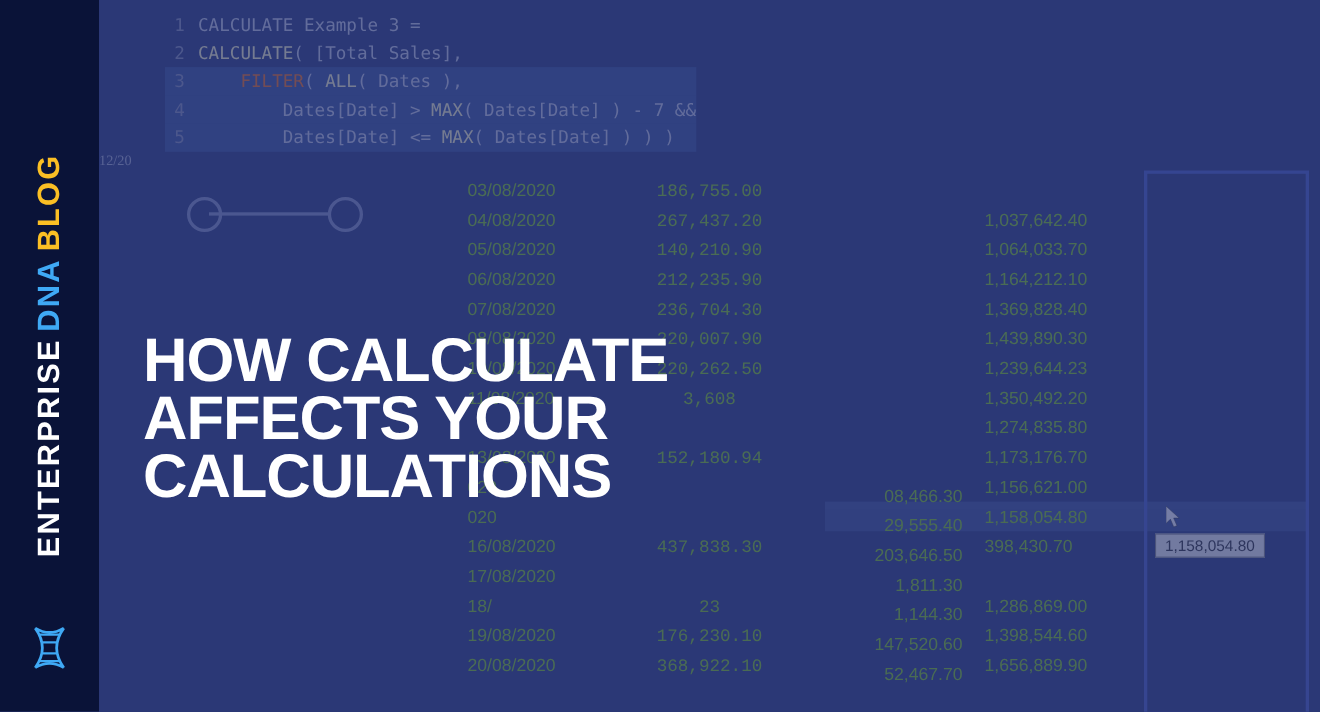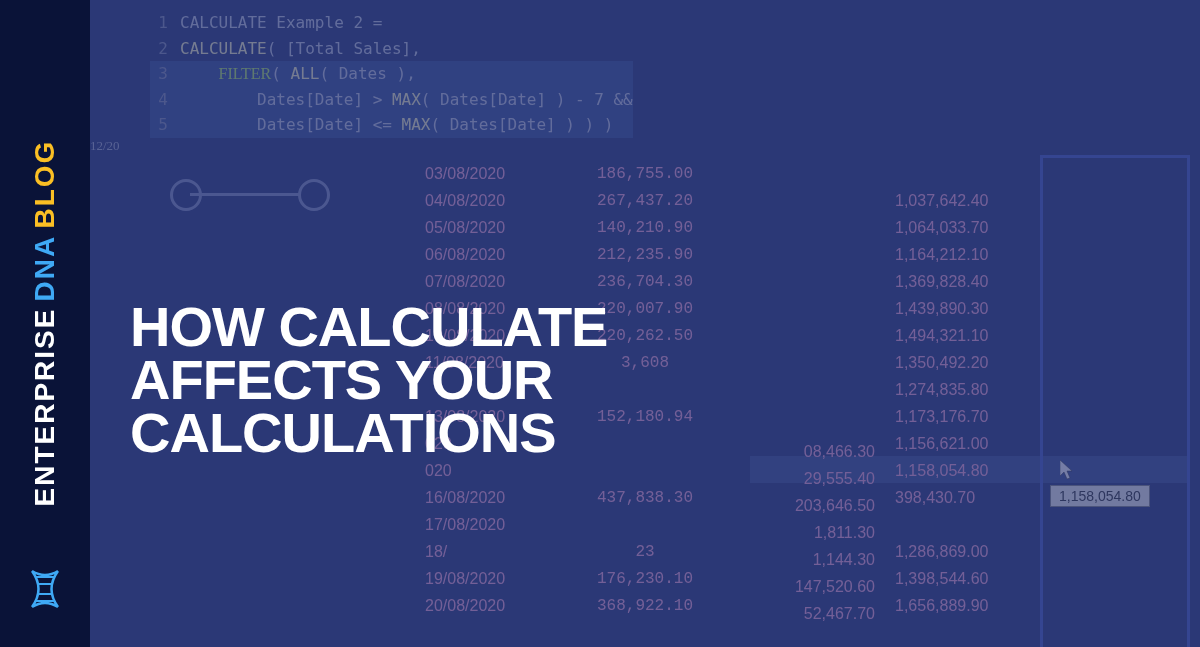--- a/index.html
+++ b/index.html
@@ -68,21 +68,21 @@
       left: 60px;
       font-family: 'Consolas', monospace;
       font-size: 16px;
       color: #c8cde0;
       line-height: 1.6;
     }
     .code-line { display: flex; }
     .line-num { width: 30px; color: #8a92b5; text-align: right; padding-right: 12px; }
     .code-text { white-space: pre; }
     .kw-blue { color: #fef9c3; }
-    .kw-teal { color: #bef264; font-family: Liberation Serif, serif; }
+    .kw-teal { color: #f97316; }
     .highlight-line { background: rgba(80,120,200,0.4); }
     .date-label {
       position: absolute;
       top: 138px;
       left: 0;
       font-size: 13px;
       color: #aab0cc;
       font-family: Liberation Serif, serif;
     }
     .slider-graphic {
@@ -110,21 +110,21 @@
       top: 4px;
     }
     .slider-circle.left { left: 0; }
     .slider-circle.right { left: 128px; }
     .data-table {
       position: absolute;
       top: 160px;
       left: 335px;
       font-family: Arial, sans-serif;
       font-size: 16px;
-      color: #f9a8d4;
+      color: #84cc16;
     }
     .data-row { display: flex; height: 27px; align-items: center; }
     .col-date { width: 150px; }
     .col-val1 { width: 160px; text-align: center; padding-right: 20px; font-family: Liberation Mono, monospace; }
     .col-val2 { width: 160px; text-align: right; padding-right: 20px; margin-top: 16px; }
     .col-val3 { width: 160px; text-align: left; padding-right: 10px; }
     .highlighted-col {
       position: absolute;
       top: 155px;
       left: 950px;
@@ -192,21 +192,21 @@
     </svg>
   </div>
 </div>
 
 <div class="main">
   <div class="bg-content">
 
     <div class="code-block">
       <div class="code-line">
           <span class="line-num">1</span>
-          <span class="code-text">CALCULATE Example 2 =</span>
+          <span class="code-text">CALCULATE Example 3 =</span>
         </div>
       <div class="code-line">
           <span class="line-num">2</span>
           <span class="code-text"><span class="kw-blue">CALCULATE</span><span>( [Total Sales],</span></span>
         </div>
       <div class="code-line highlight-line">
           <span class="line-num">3</span>
           <span class="code-text">    <span class="kw-teal">FILTER</span><span>( </span><span class="kw-blue">ALL</span><span>( Dates ),</span></span>
         </div>
       <div class="code-line highlight-line">
@@ -263,21 +263,21 @@
       <div class="data-row">
           <span class="col-date">08/08/2020</span>
           <span class="col-val1">220,007.90</span>
           <span class="col-val2"></span>
           <span class="col-val3">1,439,890.30</span>
         </div>
       <div class="data-row">
           <span class="col-date">10/08/2020</span>
           <span class="col-val1">220,262.50</span>
           <span class="col-val2"></span>
-          <span class="col-val3">1,494,321.10</span>
+          <span class="col-val3">1,239,644.23</span>
         </div>
       <div class="data-row">
           <span class="col-date">11/08/2020</span>
           <span class="col-val1">3,608</span>
           <span class="col-val2"></span>
           <span class="col-val3">1,350,492.20</span>
         </div>
       <div class="data-row">
           <span class="col-date"></span>
           <span class="col-val1"></span>

